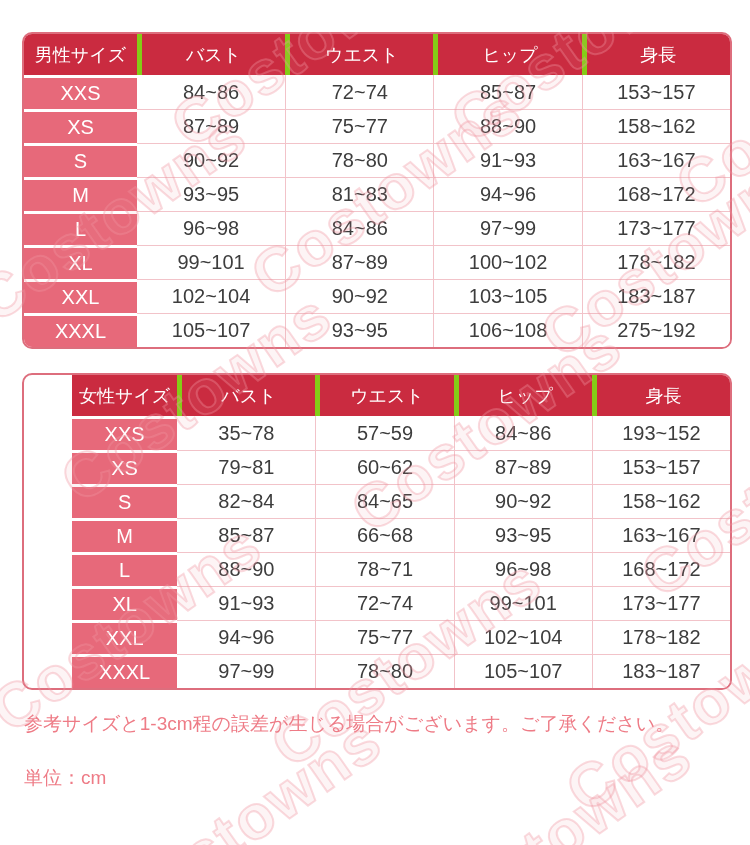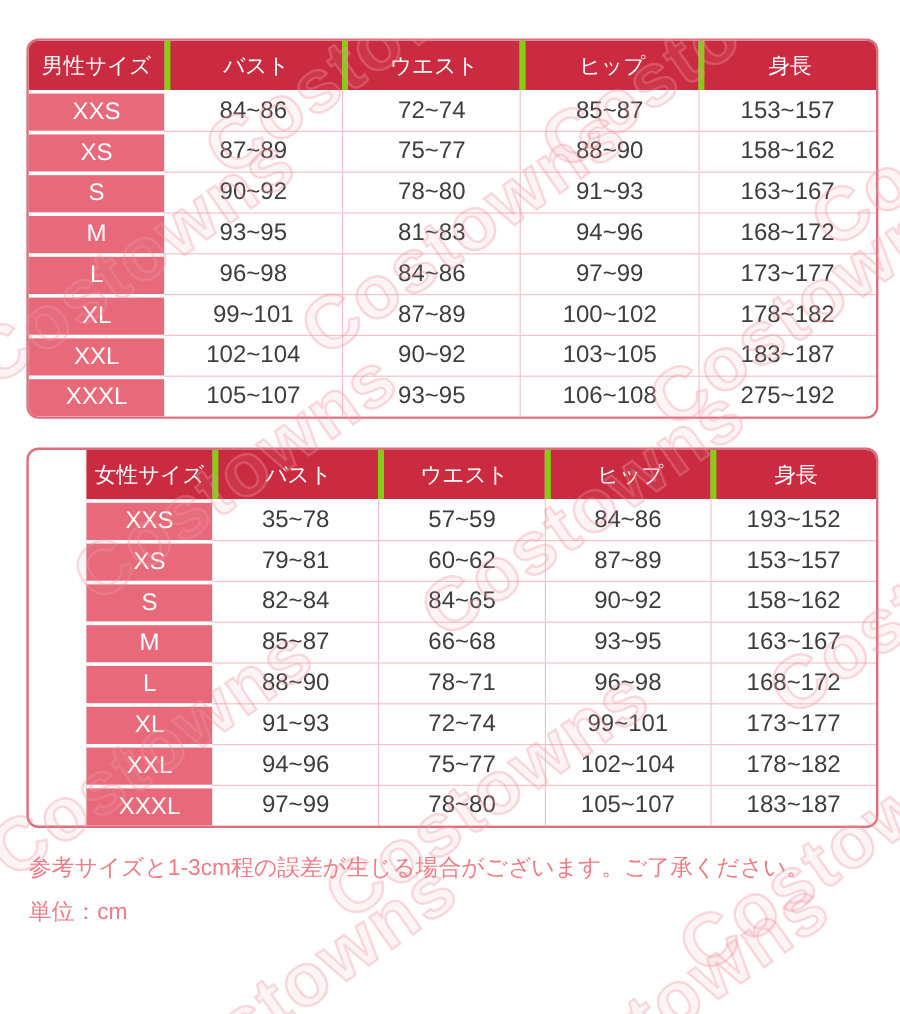--- a/index.html
+++ b/index.html
@@ -69,21 +69,21 @@
   }
   td.value-cell.first-col{border-left:none;}
   tbody tr:first-child td.value-cell{border-top:none;}
 
   .notes{margin:20px 0 0 24px;}
   .note{
     color:var(--note-text);
     font-size:19px;
     line-height:1.45;
   }
-  .note + .note{margin-top:9px;}
+  .note + .note{margin-top:26px;}
 
   .watermark-layer{
     position:absolute;
     left:0;top:0;width:750px;height:845px;
     pointer-events:none;
     overflow:hidden;
     z-index:5;
   }
   .wm{
     position:absolute;

